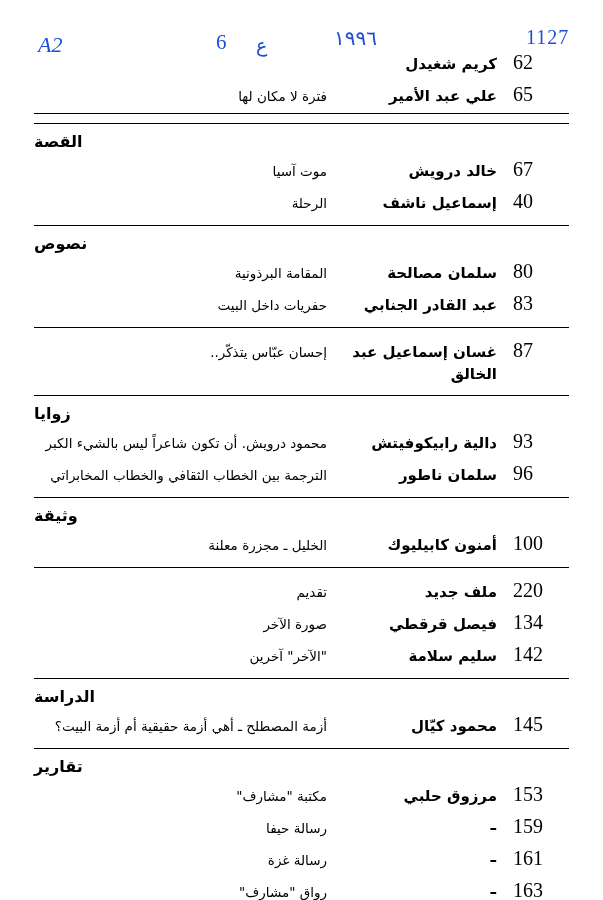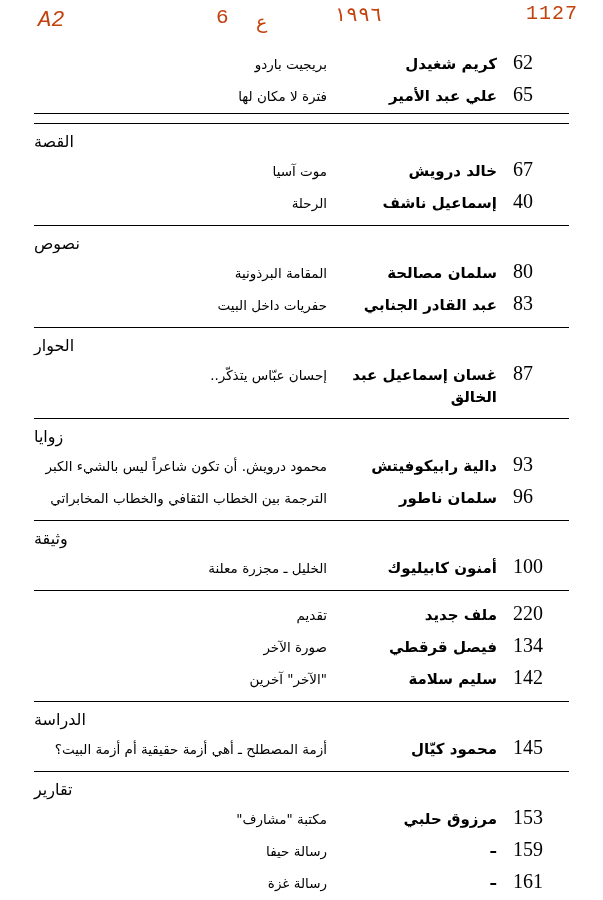--- a/index.html
+++ b/index.html
@@ -25,24 +25,25 @@
   }
 
   
   .annotations {
     position: relative;
     height: 46px;
     direction: ltr;
   }
   .hand {
     position: absolute;
-    font-family: Liberation Mono, monospace;
+    font-family: Liberation Serif, serif;
     font-size: 19px;
-    color: #c2410c;
+    color: #1d4ed8;
     white-space: nowrap;
+    margin-top: 24px;
   }
   .hand-a2   { left: 4px;   top: 8px;  font-size: 22px; font-style: italic; }
   .hand-g    { left: 182px; top: 6px;  font-size: 21px; }
   .hand-e    { left: 222px; top: 10px; font-size: 19px; }
   .hand-1996 { left: 300px; top: 2px;  font-size: 20px; letter-spacing: 1px; }
   .hand-1998 { left: 492px; top: 2px;  font-size: 20px; letter-spacing: 1px; }
 
   
   .toc {
     direction: rtl;
@@ -50,21 +51,21 @@
   }
   .rule {
     border: 0;
     border-top: 1.6px solid #000;
     margin: 9px 0 8px 0;
   }
   .rule.first { margin-top: 4px; }
 
   .section-head {
     font-family: "DejaVu Sans", "Liberation Sans", sans-serif;
-    font-weight: normal;
+    font-weight: bold;
     font-size: 16px;
     text-align: left;
     margin: 2px 0 4px 0;
     letter-spacing: 0px;
   }
 
   .entry {
     display: flex;
     flex-direction: row;
     align-items: baseline;
@@ -109,21 +110,20 @@
     <span class="hand hand-g">6</span>
     <span class="hand hand-e">ع</span>
     <span class="hand hand-1996">١٩٩٦</span>
     <span class="hand hand-1998">1127</span>
   </div>
 
   <div class="toc" id="toc-root">
       <div class="entry">
         <div class="num">62</div>
         <div class="author">كريم شغيدل</div>
-        <div class="title">بريجيت باردو</div>
       </div>
       <div class="entry">
         <div class="num">65</div>
         <div class="author">علي عبد الأمير</div>
         <div class="title">فترة لا مكان لها</div>
       </div>
       <hr class="rule first">
       <hr class="rule">
       <div class="section-head">القصة</div>
       <div class="entry">
@@ -142,21 +142,20 @@
         <div class="num">80</div>
         <div class="author">سلمان مصالحة</div>
         <div class="title">المقامة البرذونية</div>
       </div>
       <div class="entry">
         <div class="num">83</div>
         <div class="author">عبد القادر الجنابي</div>
         <div class="title">حفريات داخل البيت</div>
       </div>
       <hr class="rule">
-      <div class="section-head">الحوار</div>
       <div class="entry">
         <div class="num">87</div>
         <div class="author">غسان إسماعيل عبد الخالق</div>
         <div class="title">إحسان عبّاس يتذكّر..</div>
       </div>
       <hr class="rule">
       <div class="section-head">زوايا</div>
       <div class="entry">
         <div class="num">93</div>
         <div class="author">دالية رابيكوفيتش</div>

